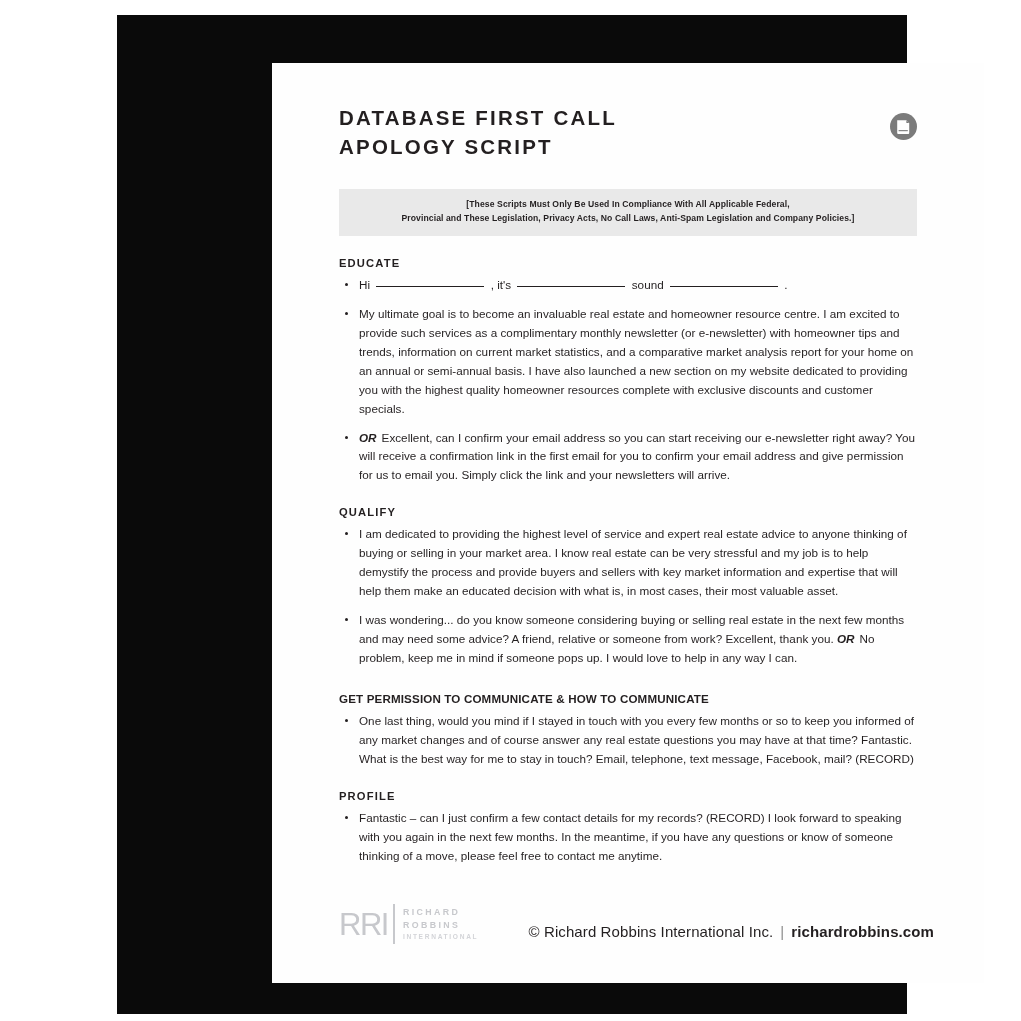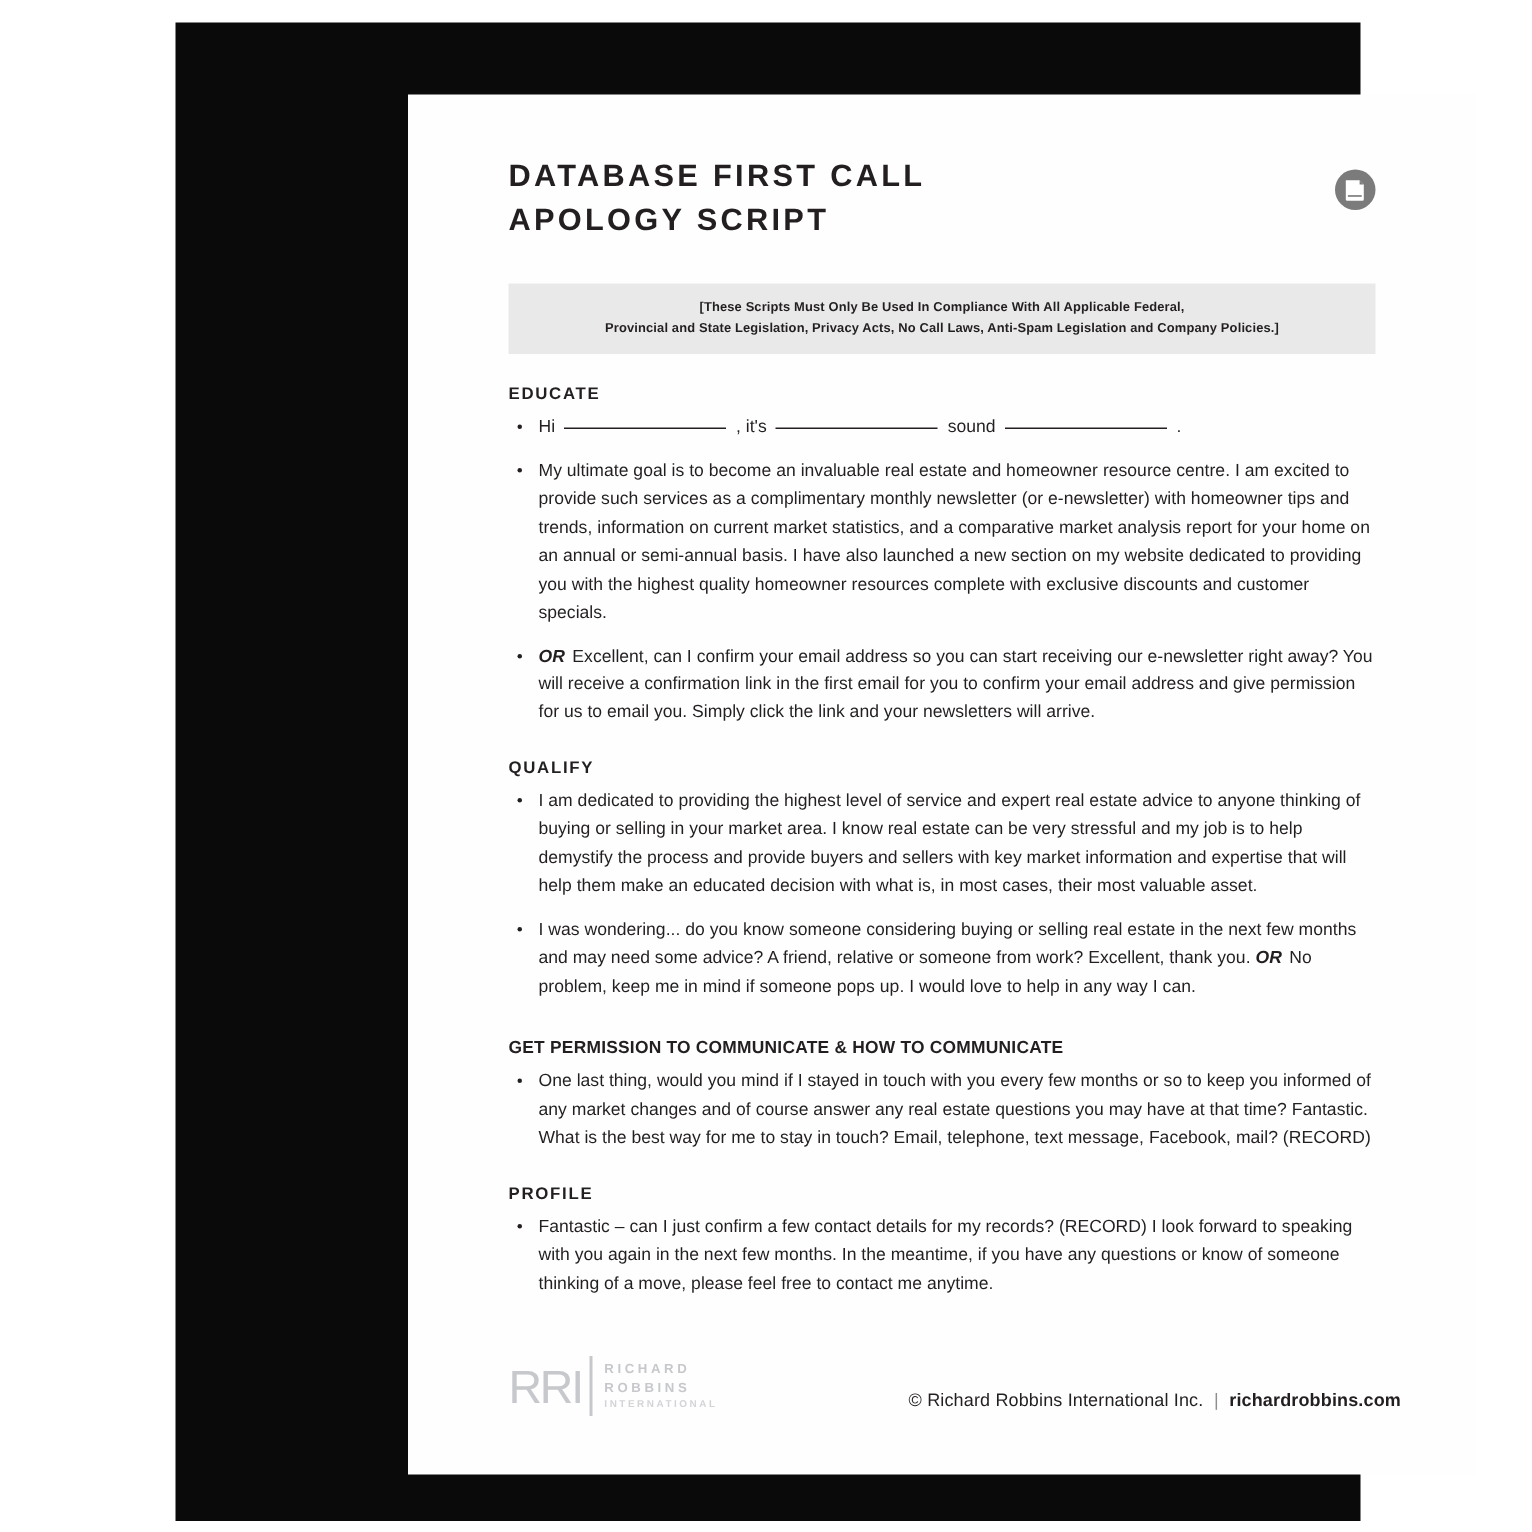--- a/index.html
+++ b/index.html
@@ -180,21 +180,21 @@
   }
   .logo-words .sub {
     font-size: 6.6px;
     letter-spacing: 1.7px;
     color: #d3d4d8;
   }
   .copyright {
     position: absolute;
     right: 0;
     bottom: 11px;
-    font-size: 12px;
+    font-size: 15px;
     color: #231f20;
     letter-spacing: 0.1px;
     white-space: nowrap;
   }
   .copyright .sep { margin: 0 7px; color: #8e8e8e; }
   .copyright .site { font-weight: bold; }
 </style>
 </head>
 <body>
 
@@ -210,21 +210,21 @@
             <svg width="15" height="16" viewBox="0 0 15 16" aria-hidden="true">
               <path d="M1.2 1.2 H10.4 L13.2 4.0 V14.0 A0.9 0.9 0 0 1 12.3 14.9 H2.1 A0.9 0.9 0 0 1 1.2 14.0 Z" fill="#ffffff"></path>
               <path d="M10.4 1.2 L13.2 4.0 H10.4 Z" fill="#7b7b7b"></path>
               <rect x="2.6" y="11.1" width="9.2" height="1.1" fill="#7b7b7b"></rect>
             </svg>
           </div>
         </div>
 
         <div class="compliance">
           <span>[These Scripts Must Only Be Used In Compliance With All Applicable Federal,</span>
-          <span>Provincial and State Legislation, Privacy Acts, No Call Laws, Anti-Spam Legislation and Company Policies.]</span>
+          <span>Provincial and These Legislation, Privacy Acts, No Call Laws, Anti-Spam Legislation and Company Policies.]</span>
         </div>
 
         <div class="section-heading">EDUCATE</div>
         <ul class="bullets">
           <li>
             <span>Hi</span>
             <span class="blank"></span>
             <span>, it's</span>
             <span class="blank"></span>
             <span>sound</span>

